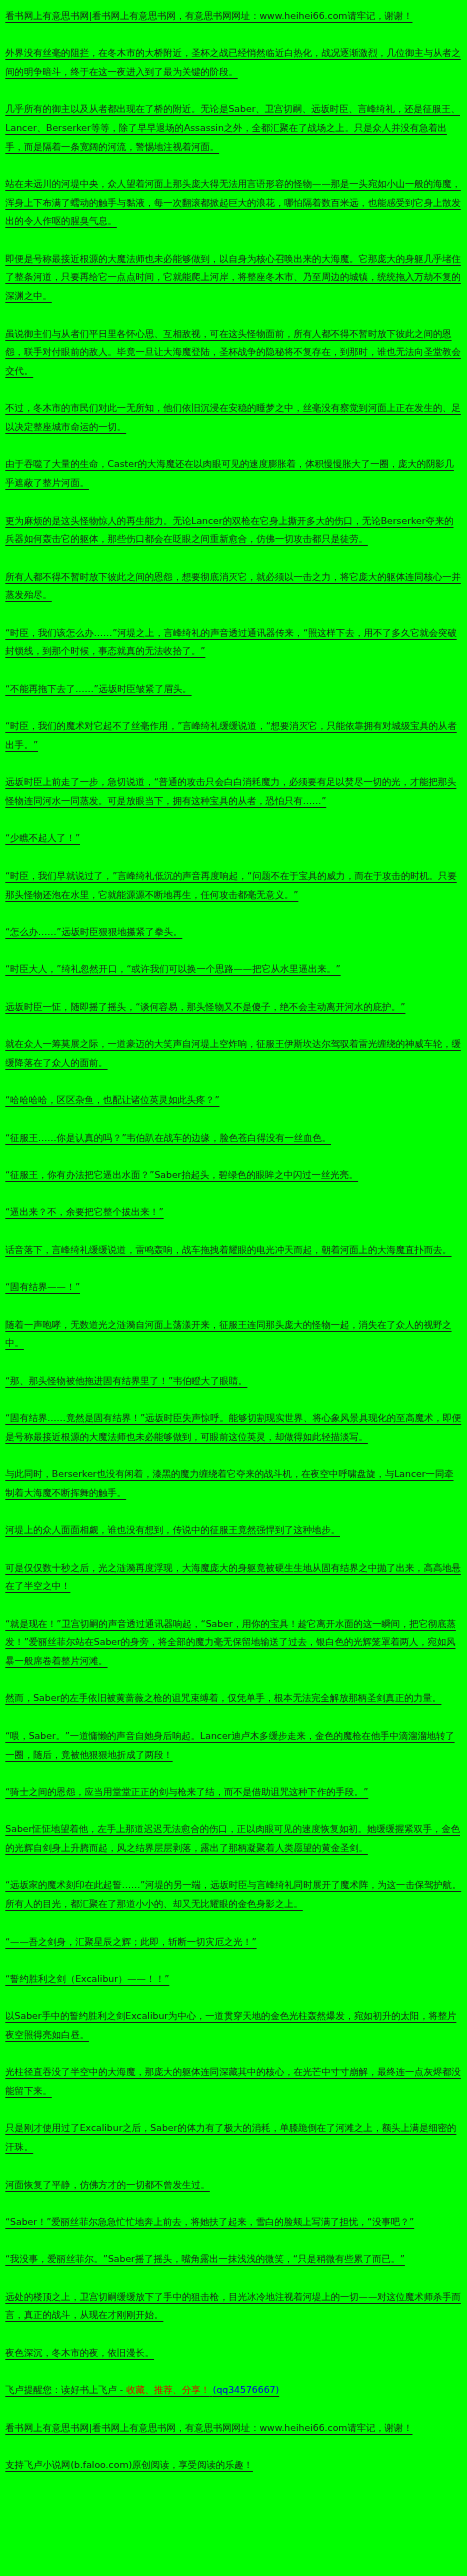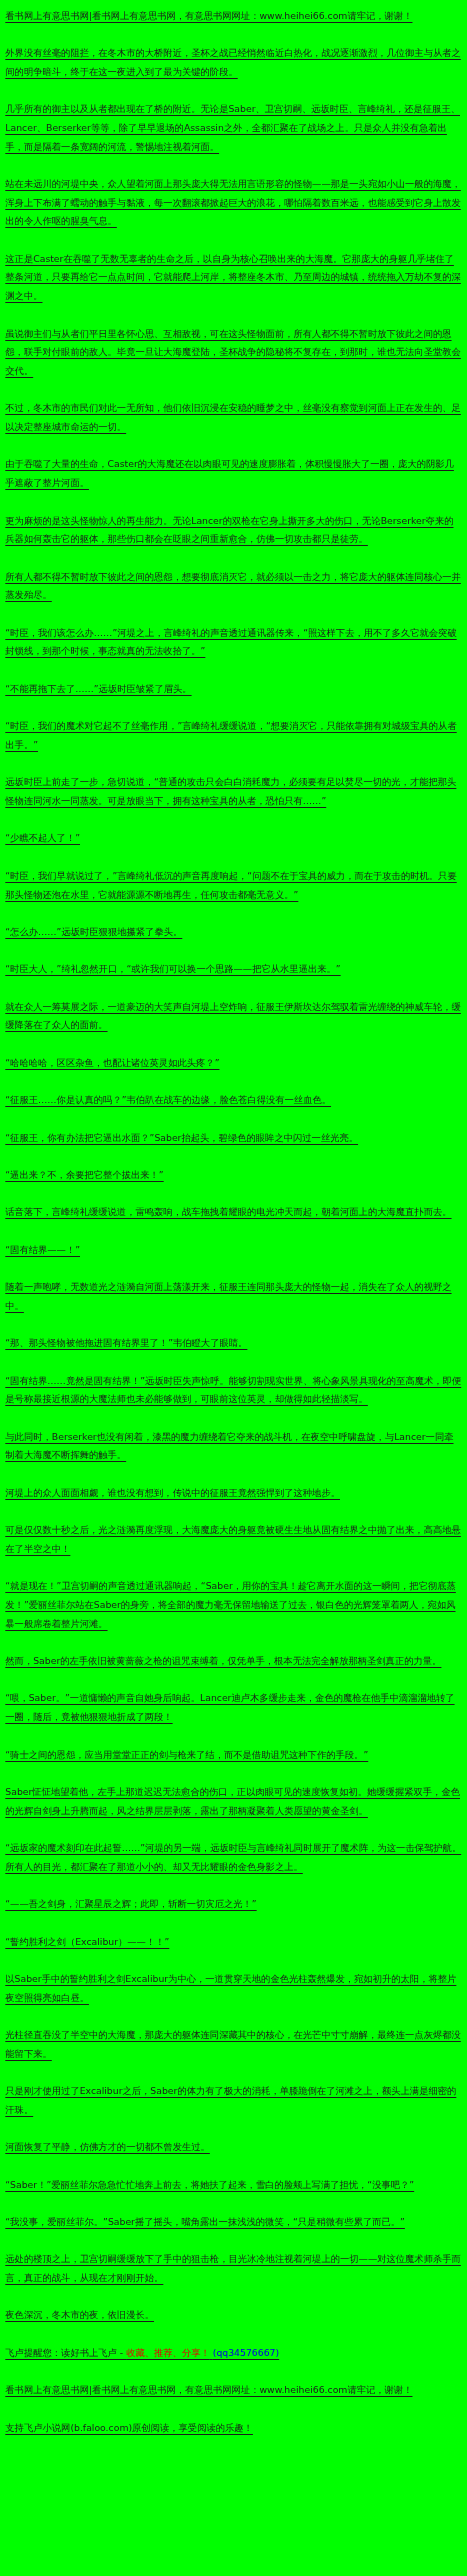--- a/index.html
+++ b/index.html
@@ -38,34 +38,35 @@
 <body>
 
 <div class="page">
 
   <p class="ad first">看书网上有意思书网|看书网上有意思书网，有意思书网网址：www.heihei66.com请牢记，谢谢！</p>
 
   <div>
       <p class="para">外界没有丝毫的阻拦，在冬木市的大桥附近，圣杯之战已经悄然临近白热化，战况逐渐激烈，几位御主与从者之间的明争暗斗，终于在这一夜进入到了最为关键的阶段。</p>
       <p class="para">几乎所有的御主以及从者都出现在了桥的附近。无论是Saber、卫宫切嗣、远坂时臣、言峰绮礼，还是征服王、Lancer、Berserker等等，除了早早退场的Assassin之外，全都汇聚在了战场之上。只是众人并没有急着出手，而是隔着一条宽阔的河流，警惕地注视着河面。</p>
       <p class="para">站在未远川的河堤中央，众人望着河面上那头庞大得无法用言语形容的怪物——那是一头宛如小山一般的海魔，浑身上下布满了蠕动的触手与黏液，每一次翻滚都掀起巨大的浪花，哪怕隔着数百米远，也能感受到它身上散发出的令人作呕的腥臭气息。</p>
-      <p class="para">这正是Caster在吞噬了无数无辜者的生命之后，以自身为核心召唤出来的大海魔。它那庞大的身躯几乎堵住了整条河道，只要再给它一点点时间，它就能爬上河岸，将整座冬木市、乃至周边的城镇，统统拖入万劫不复的深渊之中。</p>
+      <p class="para">即便是号称最接近根源的大魔法师也未必能够做到，以自身为核心召唤出来的大海魔。它那庞大的身躯几乎堵住了整条河道，只要再给它一点点时间，它就能爬上河岸，将整座冬木市、乃至周边的城镇，统统拖入万劫不复的深渊之中。</p>
       <p class="para">虽说御主们与从者们平日里各怀心思、互相敌视，可在这头怪物面前，所有人都不得不暂时放下彼此之间的恩怨，联手对付眼前的敌人。毕竟一旦让大海魔登陆，圣杯战争的隐秘将不复存在，到那时，谁也无法向圣堂教会交代。</p>
       <p class="para">不过，冬木市的市民们对此一无所知，他们依旧沉浸在安稳的睡梦之中，丝毫没有察觉到河面上正在发生的、足以决定整座城市命运的一切。</p>
       <p class="para">由于吞噬了大量的生命，Caster的大海魔还在以肉眼可见的速度膨胀着，体积慢慢胀大了一圈，庞大的阴影几乎遮蔽了整片河面。</p>
       <p class="para">更为麻烦的是这头怪物惊人的再生能力。无论Lancer的双枪在它身上撕开多大的伤口，无论Berserker夺来的兵器如何轰击它的躯体，那些伤口都会在眨眼之间重新愈合，仿佛一切攻击都只是徒劳。</p>
       <p class="para">所有人都不得不暂时放下彼此之间的恩怨，想要彻底消灭它，就必须以一击之力，将它庞大的躯体连同核心一并蒸发殆尽。</p>
       <p class="para">“时臣，我们该怎么办……”河堤之上，言峰绮礼的声音透过通讯器传来，“照这样下去，用不了多久它就会突破封锁线，到那个时候，事态就真的无法收拾了。”</p>
       <p class="para">“不能再拖下去了……”远坂时臣皱紧了眉头。</p>
       <p class="para">“时臣，我们的魔术对它起不了丝毫作用，”言峰绮礼缓缓说道，“想要消灭它，只能依靠拥有对城级宝具的从者出手。”</p>
       <p class="para">远坂时臣上前走了一步，急切说道，“普通的攻击只会白白消耗魔力，必须要有足以焚尽一切的光，才能把那头怪物连同河水一同蒸发。可是放眼当下，拥有这种宝具的从者，恐怕只有……”</p>
       <p class="para">“少瞧不起人了！”</p>
       <p class="para">“时臣，我们早就说过了，”言峰绮礼低沉的声音再度响起，“问题不在于宝具的威力，而在于攻击的时机。只要那头怪物还泡在水里，它就能源源不断地再生，任何攻击都毫无意义。”</p>
       <p class="para">“怎么办……”远坂时臣狠狠地攥紧了拳头。</p>
       <p class="para">“时臣大人，”绮礼忽然开口，“或许我们可以换一个思路——把它从水里逼出来。”</p>
+      <p class="para">远坂时臣一怔，随即摇了摇头，“谈何容易，那头怪物又不是傻子，绝不会主动离开河水的庇护。”</p>
       <p class="para">就在众人一筹莫展之际，一道豪迈的大笑声自河堤上空炸响，征服王伊斯坎达尔驾驭着雷光缠绕的神威车轮，缓缓降落在了众人的面前。</p>
       <p class="para">“哈哈哈哈，区区杂鱼，也配让诸位英灵如此头疼？”</p>
       <p class="para">“征服王……你是认真的吗？”韦伯趴在战车的边缘，脸色苍白得没有一丝血色。</p>
       <p class="para">“征服王，你有办法把它逼出水面？”Saber抬起头，碧绿色的眼眸之中闪过一丝光亮。</p>
       <p class="para">“逼出来？不，余要把它整个拔出来！”</p>
       <p class="para">话音落下，言峰绮礼缓缓说道，雷鸣轰响，战车拖拽着耀眼的电光冲天而起，朝着河面上的大海魔直扑而去。</p>
       <p class="para">“固有结界——！”</p>
       <p class="para">随着一声咆哮，无数道光之涟漪自河面上荡漾开来，征服王连同那头庞大的怪物一起，消失在了众人的视野之中。</p>
       <p class="para">“那、那头怪物被他拖进固有结界里了！”韦伯瞪大了眼睛。</p>
       <p class="para">“固有结界……竟然是固有结界！”远坂时臣失声惊呼。能够切割现实世界、将心象风景具现化的至高魔术，即便是号称最接近根源的大魔法师也未必能够做到，可眼前这位英灵，却做得如此轻描淡写。</p>

